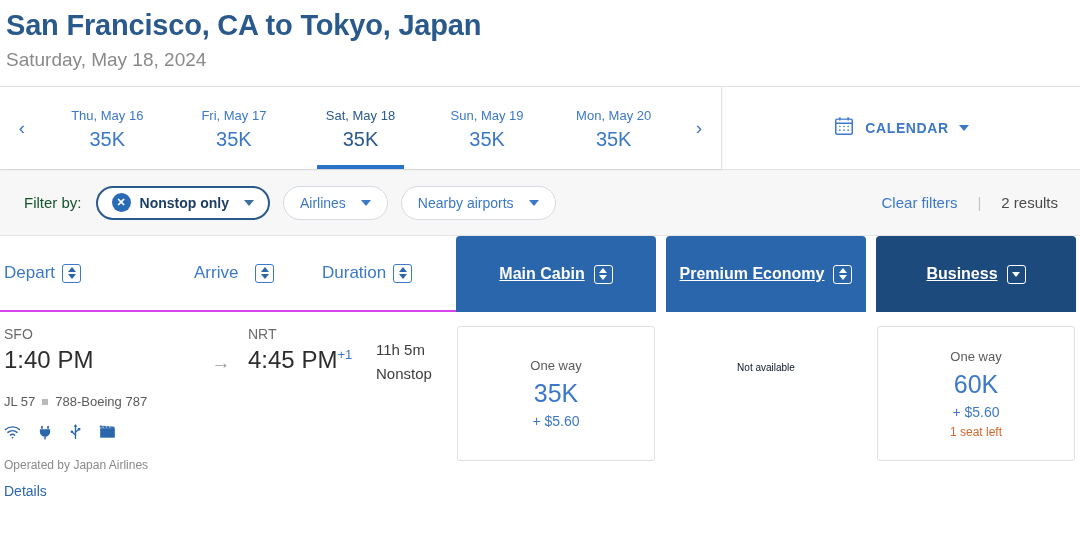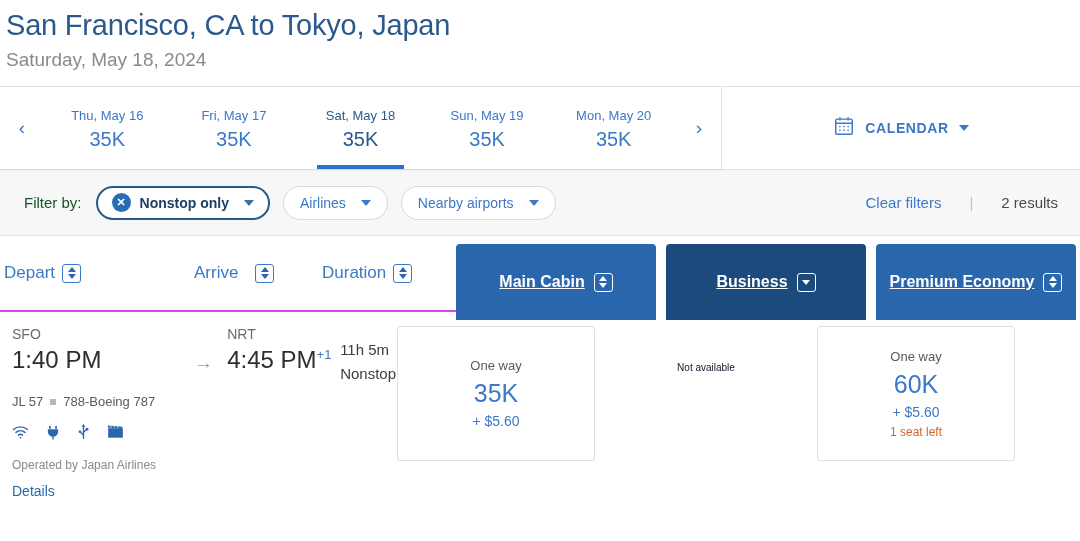--- a/index.html
+++ b/index.html
@@ -15,21 +15,21 @@
     overflow: hidden;
   }
 
   
   .page-header {
     padding: 6px 0 0 6px;
   }
   .route-title {
     font-size: 29px;
     color: #2a5a8c;
-    font-weight: 400;
+    font-weight: 700;
     letter-spacing: -0.2px;
     line-height: 38px;
   }
   .route-date {
     font-size: 19px;
     color: #8a8a8a;
     font-weight: 400;
     line-height: 28px;
     margin-top: 2px;
   }
@@ -180,21 +180,21 @@
     display: flex;
     align-items: center;
     justify-content: center;
     font-weight: 700;
     line-height: 1;
   }
   .filter-right {
     margin-left: auto;
     display: flex;
     align-items: center;
-    gap: 28px;
+    gap: 20px;
     font-size: 15px;
   }
   .clear-filters { color: #3c78c8; cursor: pointer; }
   .divider-v { color: #c4c4c4; }
   .results-count { color: #4a4a4a; }
 
   
   .results-header {
     position: relative;
     height: 76px;
@@ -237,21 +237,21 @@
   }
   .tri-down {
     width: 0; height: 0;
     border-left: 4px solid transparent;
     border-right: 4px solid transparent;
     border-top: 5px solid #2a66ac;
   }
 
   .cabin-heads {
     position: absolute;
-    top: 8px;
+    top: 0;
     left: 456px;
     display: flex;
     gap: 10px;
   }
   .cabin-head {
     width: 200px;
     height: 76px;
     display: flex;
     align-items: center;
     justify-content: center;
@@ -271,22 +271,22 @@
   }
   .cabin-head .tri-up { border-bottom-color: #ffffff; }
   .cabin-head .tri-down { border-top-color: #ffffff; }
 
   
   .flight-row {
     display: flex;
     padding-top: 12px;
   }
   .flight-info {
-    width: 396px;
-    padding-left: 12px;
+    width: 456px;
+    padding-left: 4px;
     box-sizing: border-box;
   }
   .times-line {
     display: flex;
     align-items: flex-start;
   }
   .time-block { width: 190px; }
   .airport-code {
     font-size: 14px;
     color: #6b6b6b;
@@ -523,30 +523,30 @@
   </div>
 
   <div class="cabin-heads">
     <div class="cabin-head" style="background:#2a66ac">
       <span class="ch-label">Main Cabin</span>
       <span class="sort-box">
         <span class="tri-up"></span>
         <span class="tri-down"></span>
       </span>
     </div>
-    <div class="cabin-head" style="background:#1d4a7c">
-      <span class="ch-label">Business</span>
-      <span class="sort-box">
-        <span class="tri-down"></span>
-      </span>
-    </div>
     <div class="cabin-head" style="background:#2a66ac">
       <span class="ch-label">Premium Economy</span>
       <span class="sort-box">
         <span class="tri-up"></span>
+        <span class="tri-down"></span>
+      </span>
+    </div>
+    <div class="cabin-head" style="background:#1d4a7c">
+      <span class="ch-label">Business</span>
+      <span class="sort-box">
         <span class="tri-down"></span>
       </span>
     </div>
   </div>
 </div>
 
 <div class="flight-row">
 
   <div class="flight-info">
     <div class="times-line">

